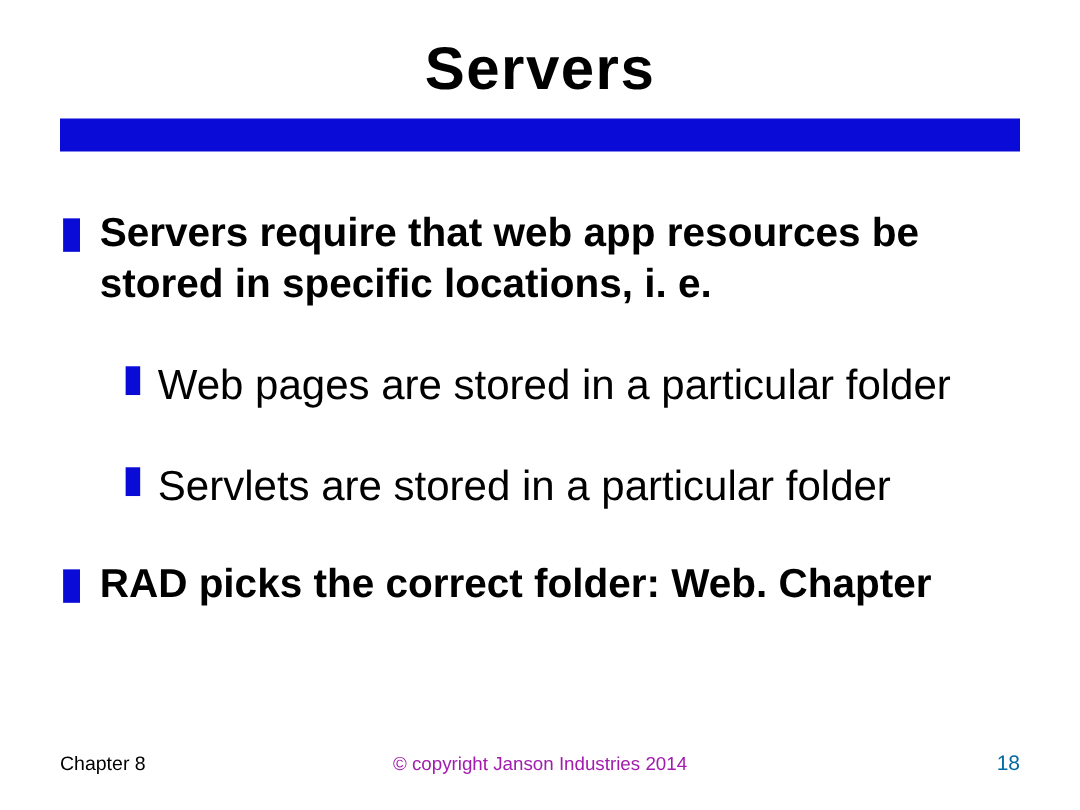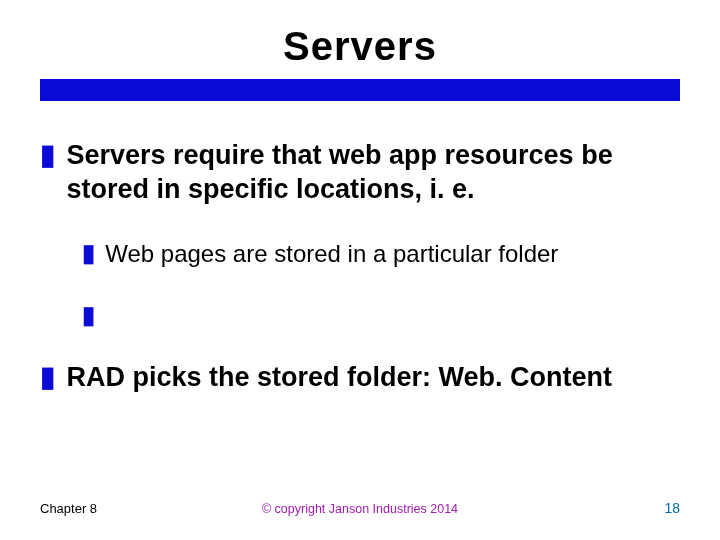--- a/index.html
+++ b/index.html
@@ -63,21 +63,21 @@
     .bullet2 .marker {
       color: #0b0bd8;
       font-size: 24px;
       font-weight: 800;
       line-height: 1.2;
       margin-right: 12px;
       letter-spacing: -2px;
       flex-shrink: 0;
     }
     .bullet2 .txt {
-      font-size: 24px;
+      font-size: 28px;
       line-height: 1.25;
       color: #000;
     }
     .footer {
       position: absolute;
       bottom: 24px;
       left: 40px;
       right: 40px;
       display: flex;
       justify-content: space-between;
@@ -115,25 +115,26 @@
       <span class="txt">Servers require that web app resources be stored in specific locations, i. e.</span>
     </div>
 
     <div class="bullet2">
       <span class="marker">▮</span>
       <span class="txt">Web pages are stored in a particular folder</span>
     </div>
 
     <div class="bullet2">
       <span class="marker">▮</span>
+      <span class="txt">Servlets are stored in a particular folder</span>
     </div>
 
     <div class="bullet1">
       <span class="marker">▮</span>
-      <span class="txt">RAD picks the stored folder: Web. Content</span>
+      <span class="txt">RAD picks the correct folder: Web. Chapter</span>
     </div>
 
   </div>
 
   <div class="footer">
     <span class="left">Chapter 8</span>
     <span class="center">© copyright Janson Industries 2014</span>
     <span class="right">18</span>
   </div>
 </div>

